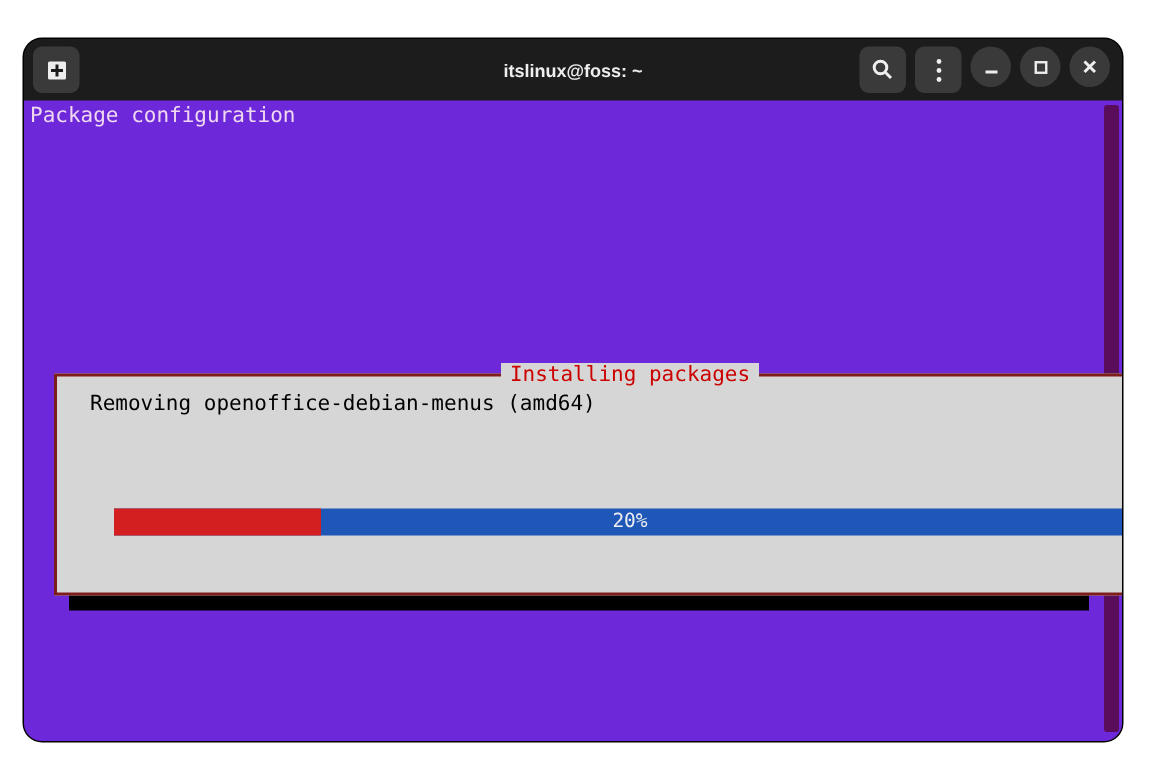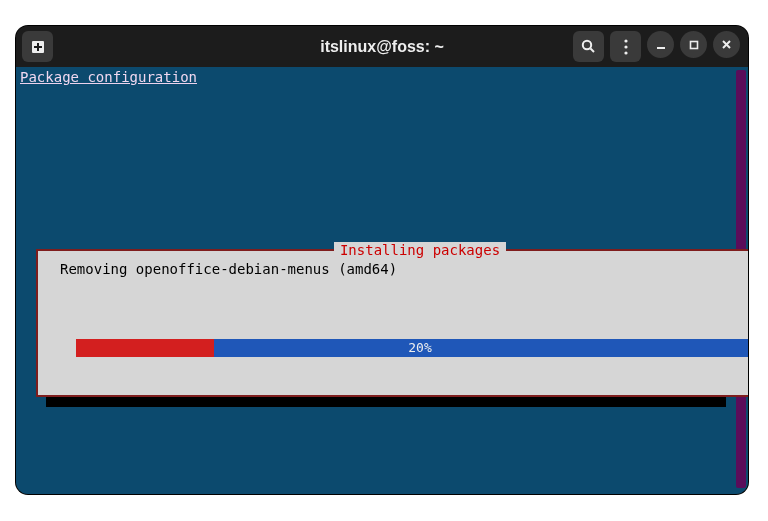--- a/index.html
+++ b/index.html
@@ -44,34 +44,33 @@
       cursor: pointer;
     }
     .tb-btn.round { border-radius: 50%; width: 27px; height: 27px; background: #3a3a3a; }
     .tb-title {
       position: absolute;
       left: 0; right: 0;
       text-align: center;
       color: #eee;
       font-family: sans-serif;
       font-weight: bold;
-      font-size: 16px;
+      font-size: 12px;
       pointer-events: none;
     }
     .terminal {
       position: absolute;
       top: 41px;
       left: 0;
       right: 0;
       bottom: 0;
-      background: #0c4a6e;
+      background: #6d28d9;
       color: #edd2ed;
       font-size: 14px;
       padding: 2px 4px;
-      text-decoration: underline;
     }
     .scrollbar {
       position: absolute;
       right: 2px;
       top: 3px;
       width: 10px;
       height: 418px;
       background: #5a0d5a;
       border-radius: 2px;
     }

